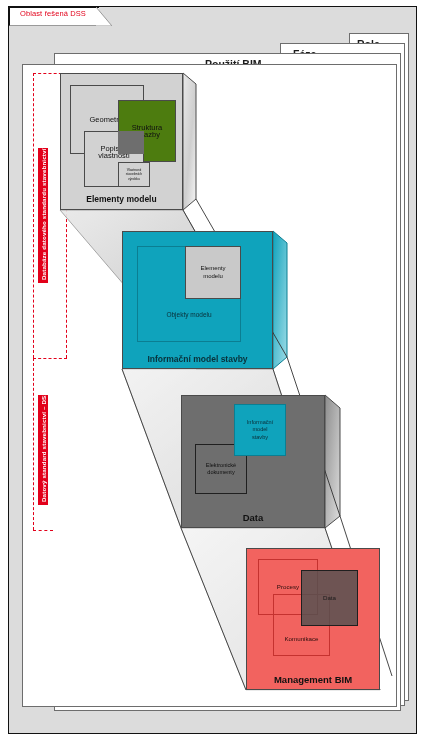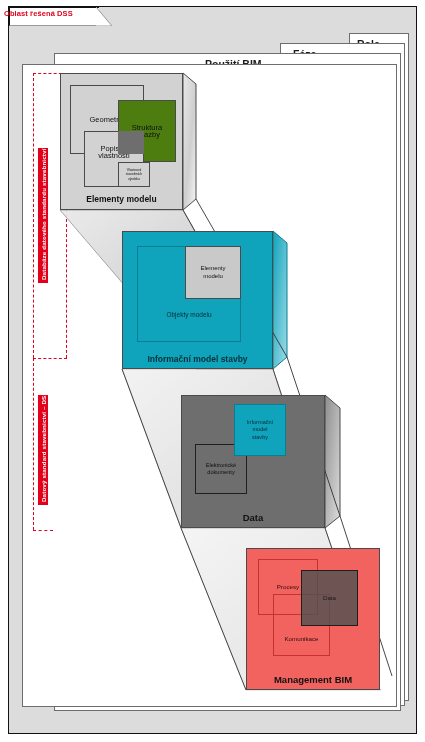--- a/index.html
+++ b/index.html
@@ -27,23 +27,23 @@
   .dss-tab{
     position:absolute;
     left:9px; top:7px;
     width:90px; height:19px;
     background:#ffffff;
     border-right:0;
     z-index:40;
   }
   .dss-tab-label{
     position:absolute;
-    left:4px; top:9px;
+    left:20px; top:9px;
     font-size:7.5px;
-    font-weight:bold;
+    font-weight:normal;
     color:#e2001a;
     letter-spacing:.1px;
     white-space:nowrap;
     z-index:41;
   }
   .dss-tab-diag{
     position:absolute;
     left:96px; top:7px;
     width:16px; height:19px;
     z-index:40;

